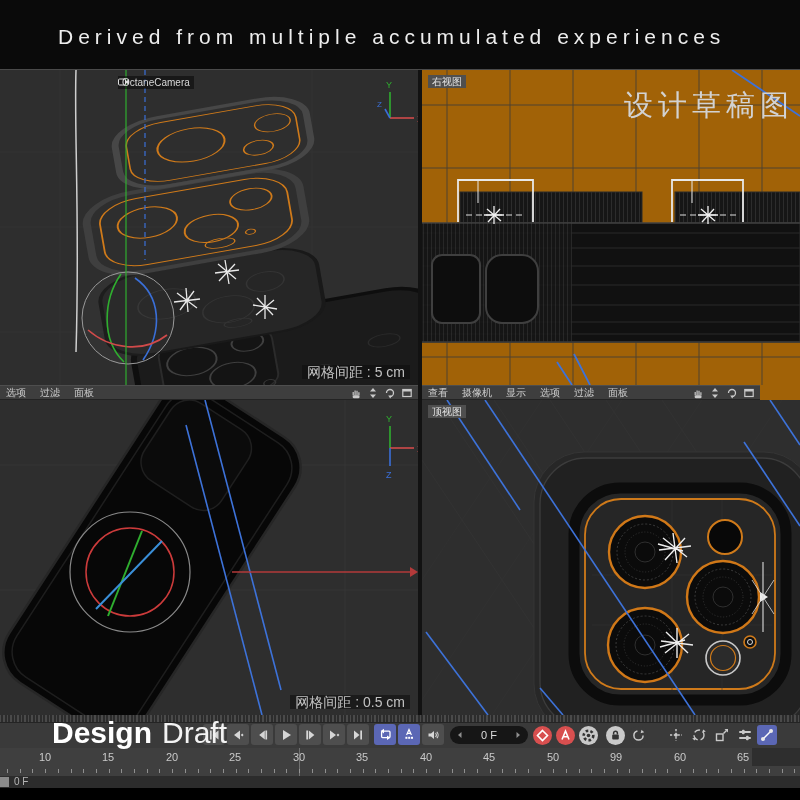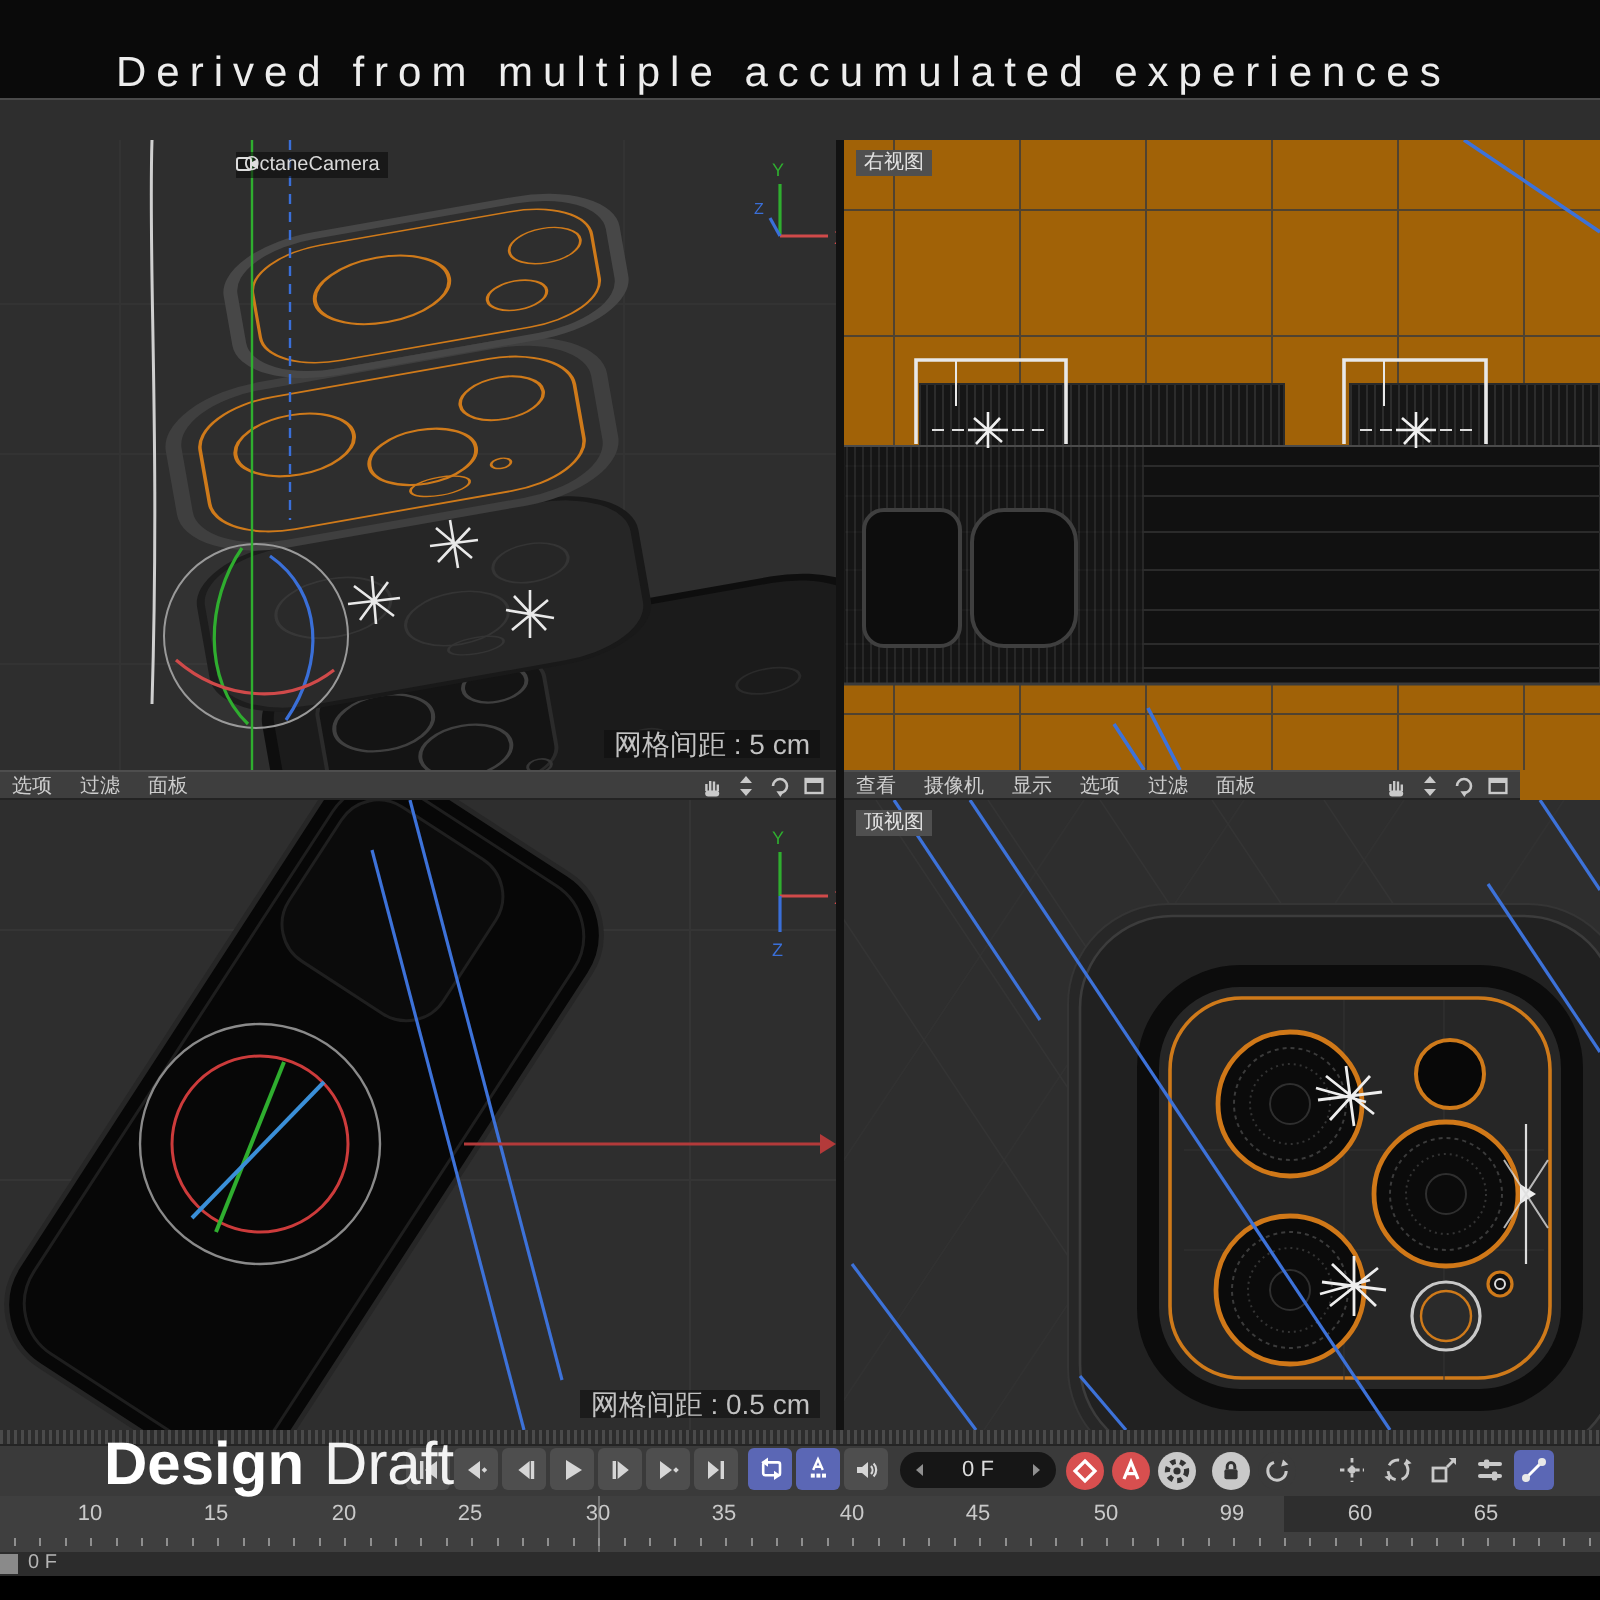--- a/index.html
+++ b/index.html
@@ -1,19 +1,19 @@
 <!DOCTYPE html>
 <html><head>
 <meta charset="utf-8">
 <style>
   html,body{margin:0;padding:0;background:#000;font-family:"Liberation Sans",sans-serif;}
   #screen{position:relative;width:800px;height:800px;overflow:hidden;background:#2e2e2e;}
 
   
-  .banner{position:absolute;left:0;top:0;width:800px;height:50px;background:#0a0a0a;border-bottom:1px solid #4a4a4a;box-sizing:border-box;}
+  .banner{position:absolute;left:0;top:0;width:800px;height:70px;background:#0a0a0a;border-bottom:1px solid #4a4a4a;box-sizing:border-box;}
   .banner .txt{position:absolute;left:58px;top:25px;font-size:21px;letter-spacing:5px;color:#ededed;white-space:nowrap;}
 
   
   .vp{position:absolute;overflow:hidden;}
   #vp-persp{left:0;top:70px;width:418px;height:315px;background:#2e2e2e;}
   #vp-right{left:422px;top:70px;width:378px;height:405px;background:#a16207;}
   #vp-front{left:0;top:400px;width:418px;height:315px;background:#2e2e2e;}
   #vp-top{left:422px;top:400px;width:454px;height:315px;background:#2e2e2e;}
   .vdiv{position:absolute;left:418px;top:70px;width:4px;height:645px;background:#121212;}
   .vp svg{position:absolute;left:0;top:0;}
@@ -41,21 +41,21 @@
   .tbtn.blue{background:#5b67b5;}
   .cbtn{position:absolute;top:726px;width:19px;height:19px;border-radius:50%;display:flex;align-items:center;justify-content:center;z-index:4;}
   .cbtn.red{background:#d84f4f;}
   .cbtn.lgray{background:#c9c9c9;}
   .cbtn.dark{background:#3a3a3a;}
   .fbtn{position:absolute;top:725px;width:20px;height:20px;border-radius:3px;display:flex;align-items:center;justify-content:center;z-index:4;}
   .fbtn.blue{background:#5b67b5;}
   #framefield{position:absolute;left:450px;top:726px;width:78px;height:18px;background:#161616;border-radius:9px;color:#dcdcdc;font-size:11px;display:flex;align-items:center;justify-content:center;z-index:4;}
   .ffarrow{position:absolute;top:731px;width:8px;height:8px;z-index:5;}
 
-  #ruler-nums{position:absolute;left:0;top:748px;width:642px;height:18px;background:#3f3f3f;}
+  #ruler-nums{position:absolute;left:0;top:748px;width:752px;height:18px;background:#3f3f3f;}
   .rn{position:absolute;top:3px;transform:translateX(-50%);font-size:11px;color:#c9c9c9;}
   #ruler-ticks{position:absolute;left:0;top:766px;width:800px;height:10px;background:#3f3f3f;}
   #ruler-ticks .ticks{margin-top:3px;height:4px;background:repeating-linear-gradient(90deg,#8f8f8f 0 1px,transparent 1px 12.7px);background-position:7px 0;}
   #marker30{position:absolute;left:299px;top:748px;width:1px;height:28px;background:#9a9a9a;opacity:.55;z-index:3;}
   #playhead-row{position:absolute;left:0;top:776px;width:800px;height:12px;background:#2c2c2c;}
   .ph-box{position:absolute;left:0;top:1px;width:9px;height:10px;background:#8a8a8a;}
   .ph-label{position:absolute;left:14px;top:0;font-size:10px;line-height:12px;color:#b5b5b5;}
   #black-bottom{position:absolute;left:0;top:788px;width:800px;height:12px;background:#000;}
 </style>
 </head>
@@ -190,20 +190,21 @@
             <path d="M-10,0 L10,0 M0,-9 L0,9 M-7,-6 L7,6 M-6,7 L6,-6" stroke="#f0f0f0" stroke-width="1.3"></path>
           </g>
       </g>
       <g stroke="#3d72d9" stroke-width="1.8">
         <line x1="310" y1="0" x2="378" y2="46"></line>
         <line x1="135" y1="292" x2="150" y2="315"></line>
         <line x1="152" y1="284" x2="168" y2="315"></line>
       </g>
     </svg>
     <div class="vplabel">右视图</div>
+    <div class="watermark">设计草稿图</div>
   </div>
 
   <div class="mbar" id="mbar-left">
     <span class="mitem">选项</span>
     <span class="mitem">过滤</span>
     <span class="mitem">面板</span>
     <span class="micons">
       <span class="vbtn">
           <svg width="12" height="12" viewBox="0 0 12 12">
             <path d="M3.2,8.5 V5 M5.1,8.5 V3.5 M7,8.5 V3.8 M8.9,8.5 V5.3" stroke="#c9c9c9" stroke-width="1.2" fill="none"></path>

